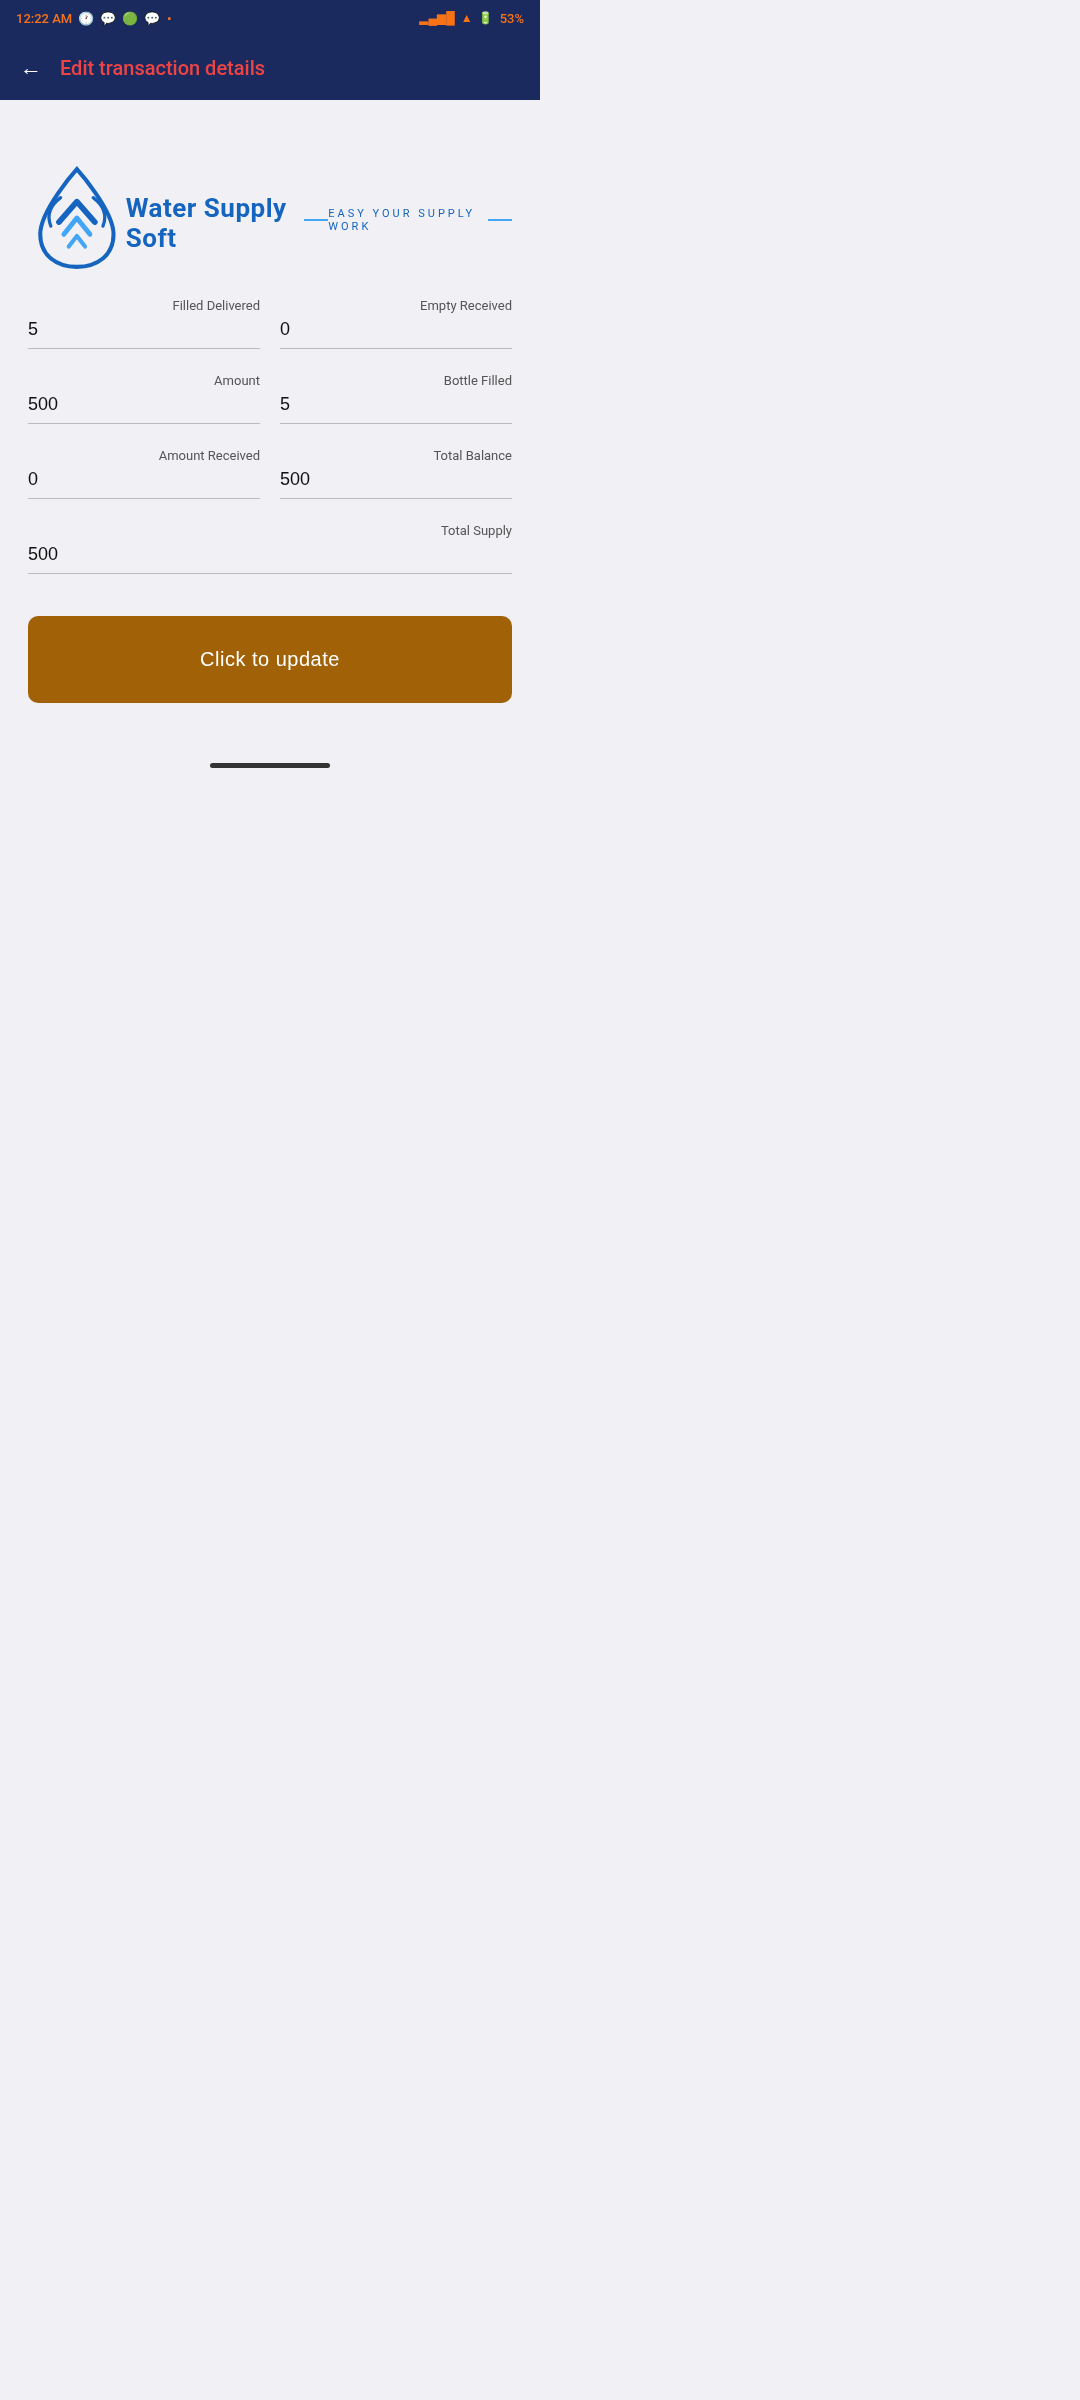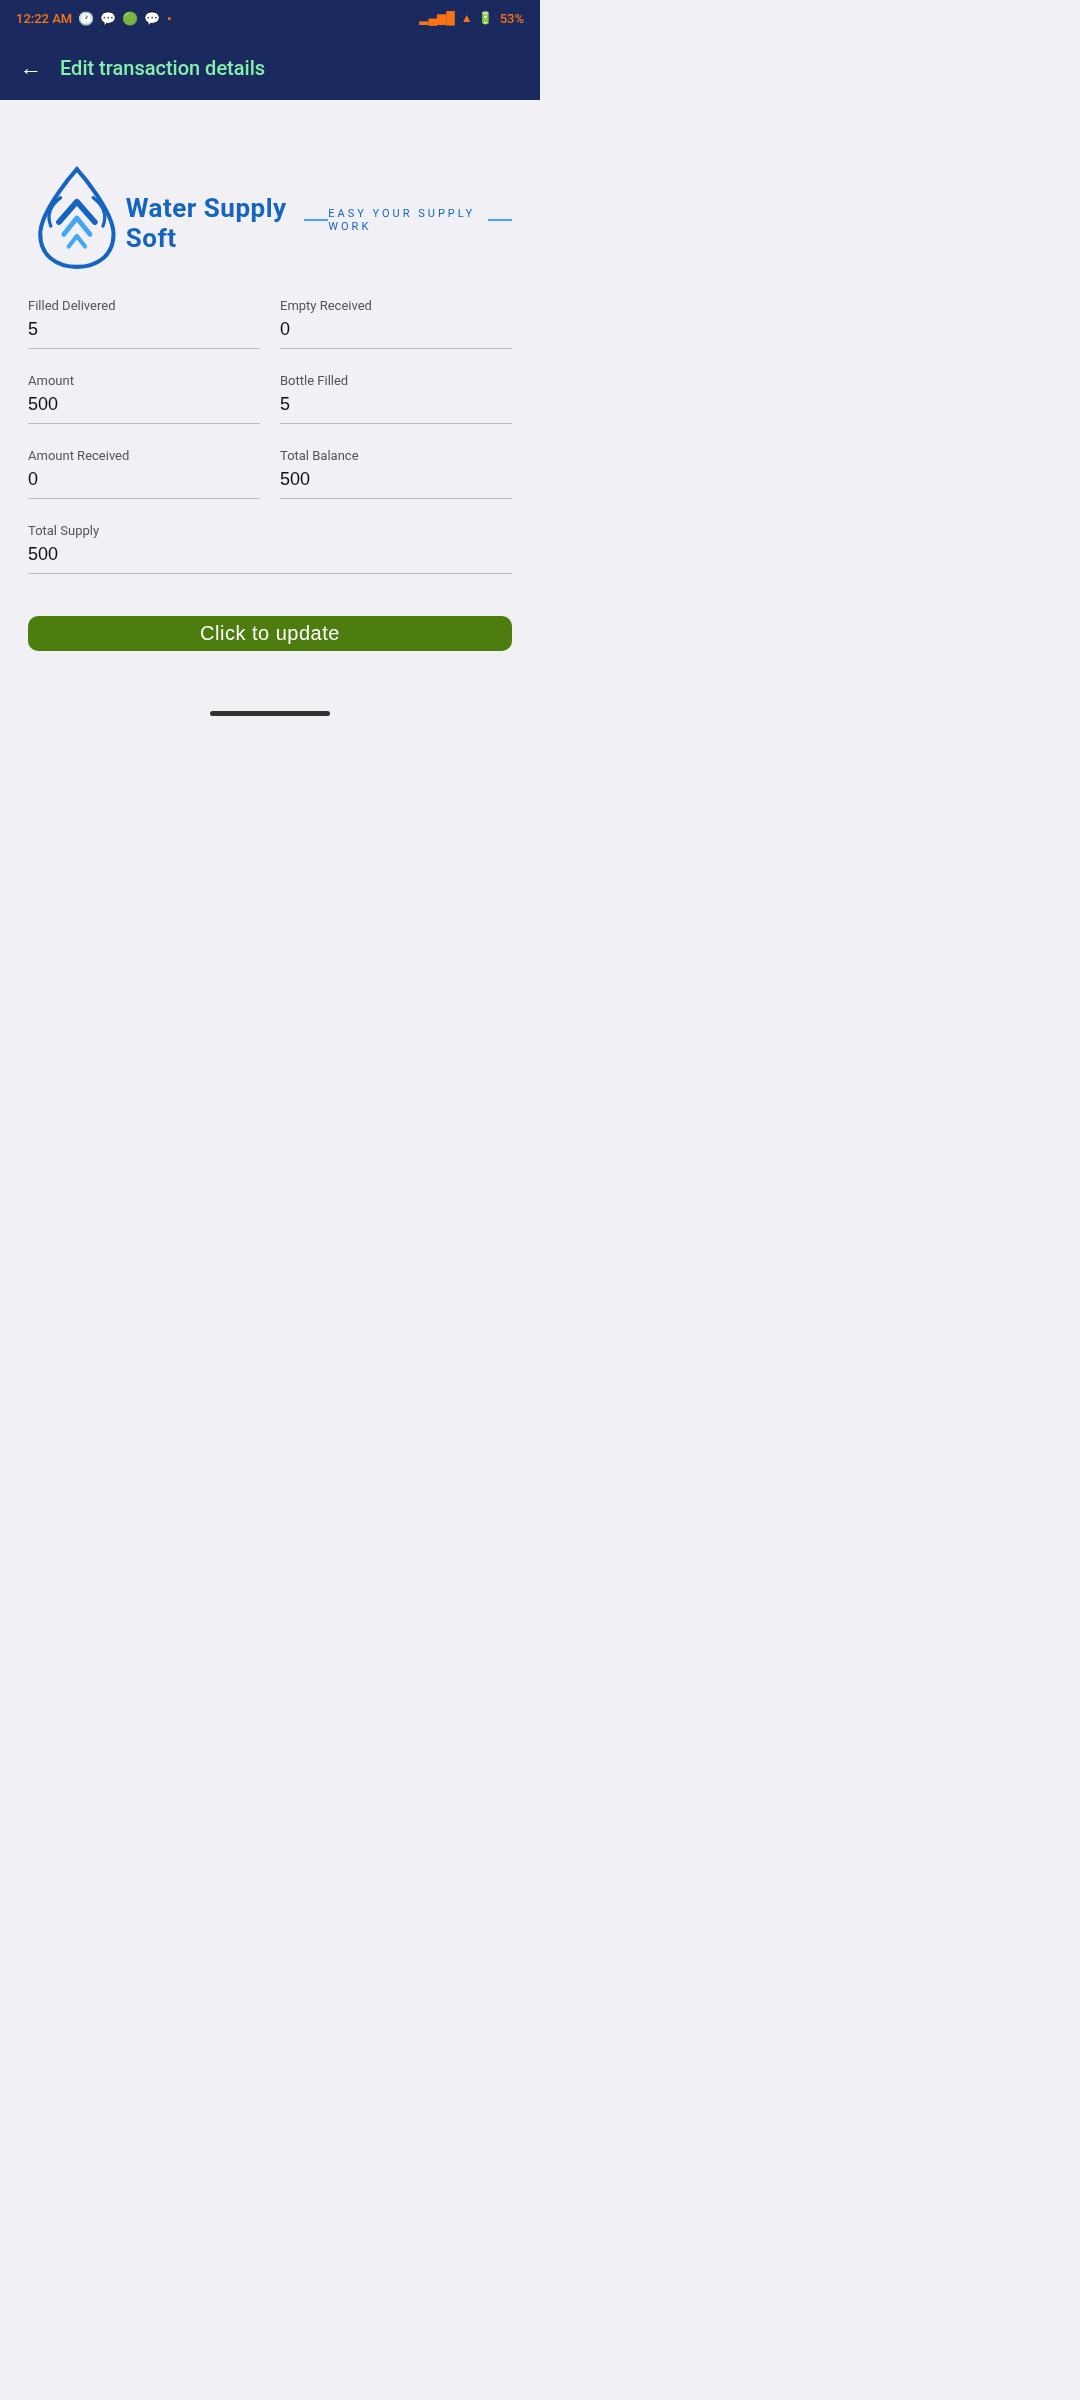--- a/index.html
+++ b/index.html
@@ -34,21 +34,21 @@
       color: #fff;
       height: 64px;
       display: flex;
       align-items: center;
       padding: 0 20px;
       gap: 18px;
     }
     .app-bar-title {
       font-size: 20px;
       font-weight: 500;
-      color: #86efac;
+      color: #ef4444;
     }
     .back-arrow {
       font-size: 22px;
       color: #fff;
       cursor: pointer;
     }
 
     
     .content {
       background: #f0f0f5;
@@ -112,20 +112,21 @@
     .form-row {
       display: flex;
       gap: 20px;
       margin-bottom: 24px;
     }
 
     .form-field {
       flex: 1;
       display: flex;
       flex-direction: column;
+      align-items: flex-end;
     }
 
     .form-field.full-width {
       flex: unset;
       width: 100%;
     }
 
     .field-label {
       font-size: 13px;
       color: #555;
@@ -143,26 +144,26 @@
       background: transparent;
       border-top: none;
       border-left: none;
       border-right: none;
       outline: none;
       width: 100%;
     }
 
     
     .update-btn {
-      background: #4d7c0f;
+      background: #a16207;
       color: #fff;
       border: none;
       border-radius: 10px;
       width: 100%;
-      padding: 6px 0;
+      padding: 32px 0;
       font-size: 20px;
       font-weight: 500;
       cursor: pointer;
       margin-top: 18px;
       letter-spacing: 0.5px;
     }
 
     
     .bottom-bar {
       display: flex;

